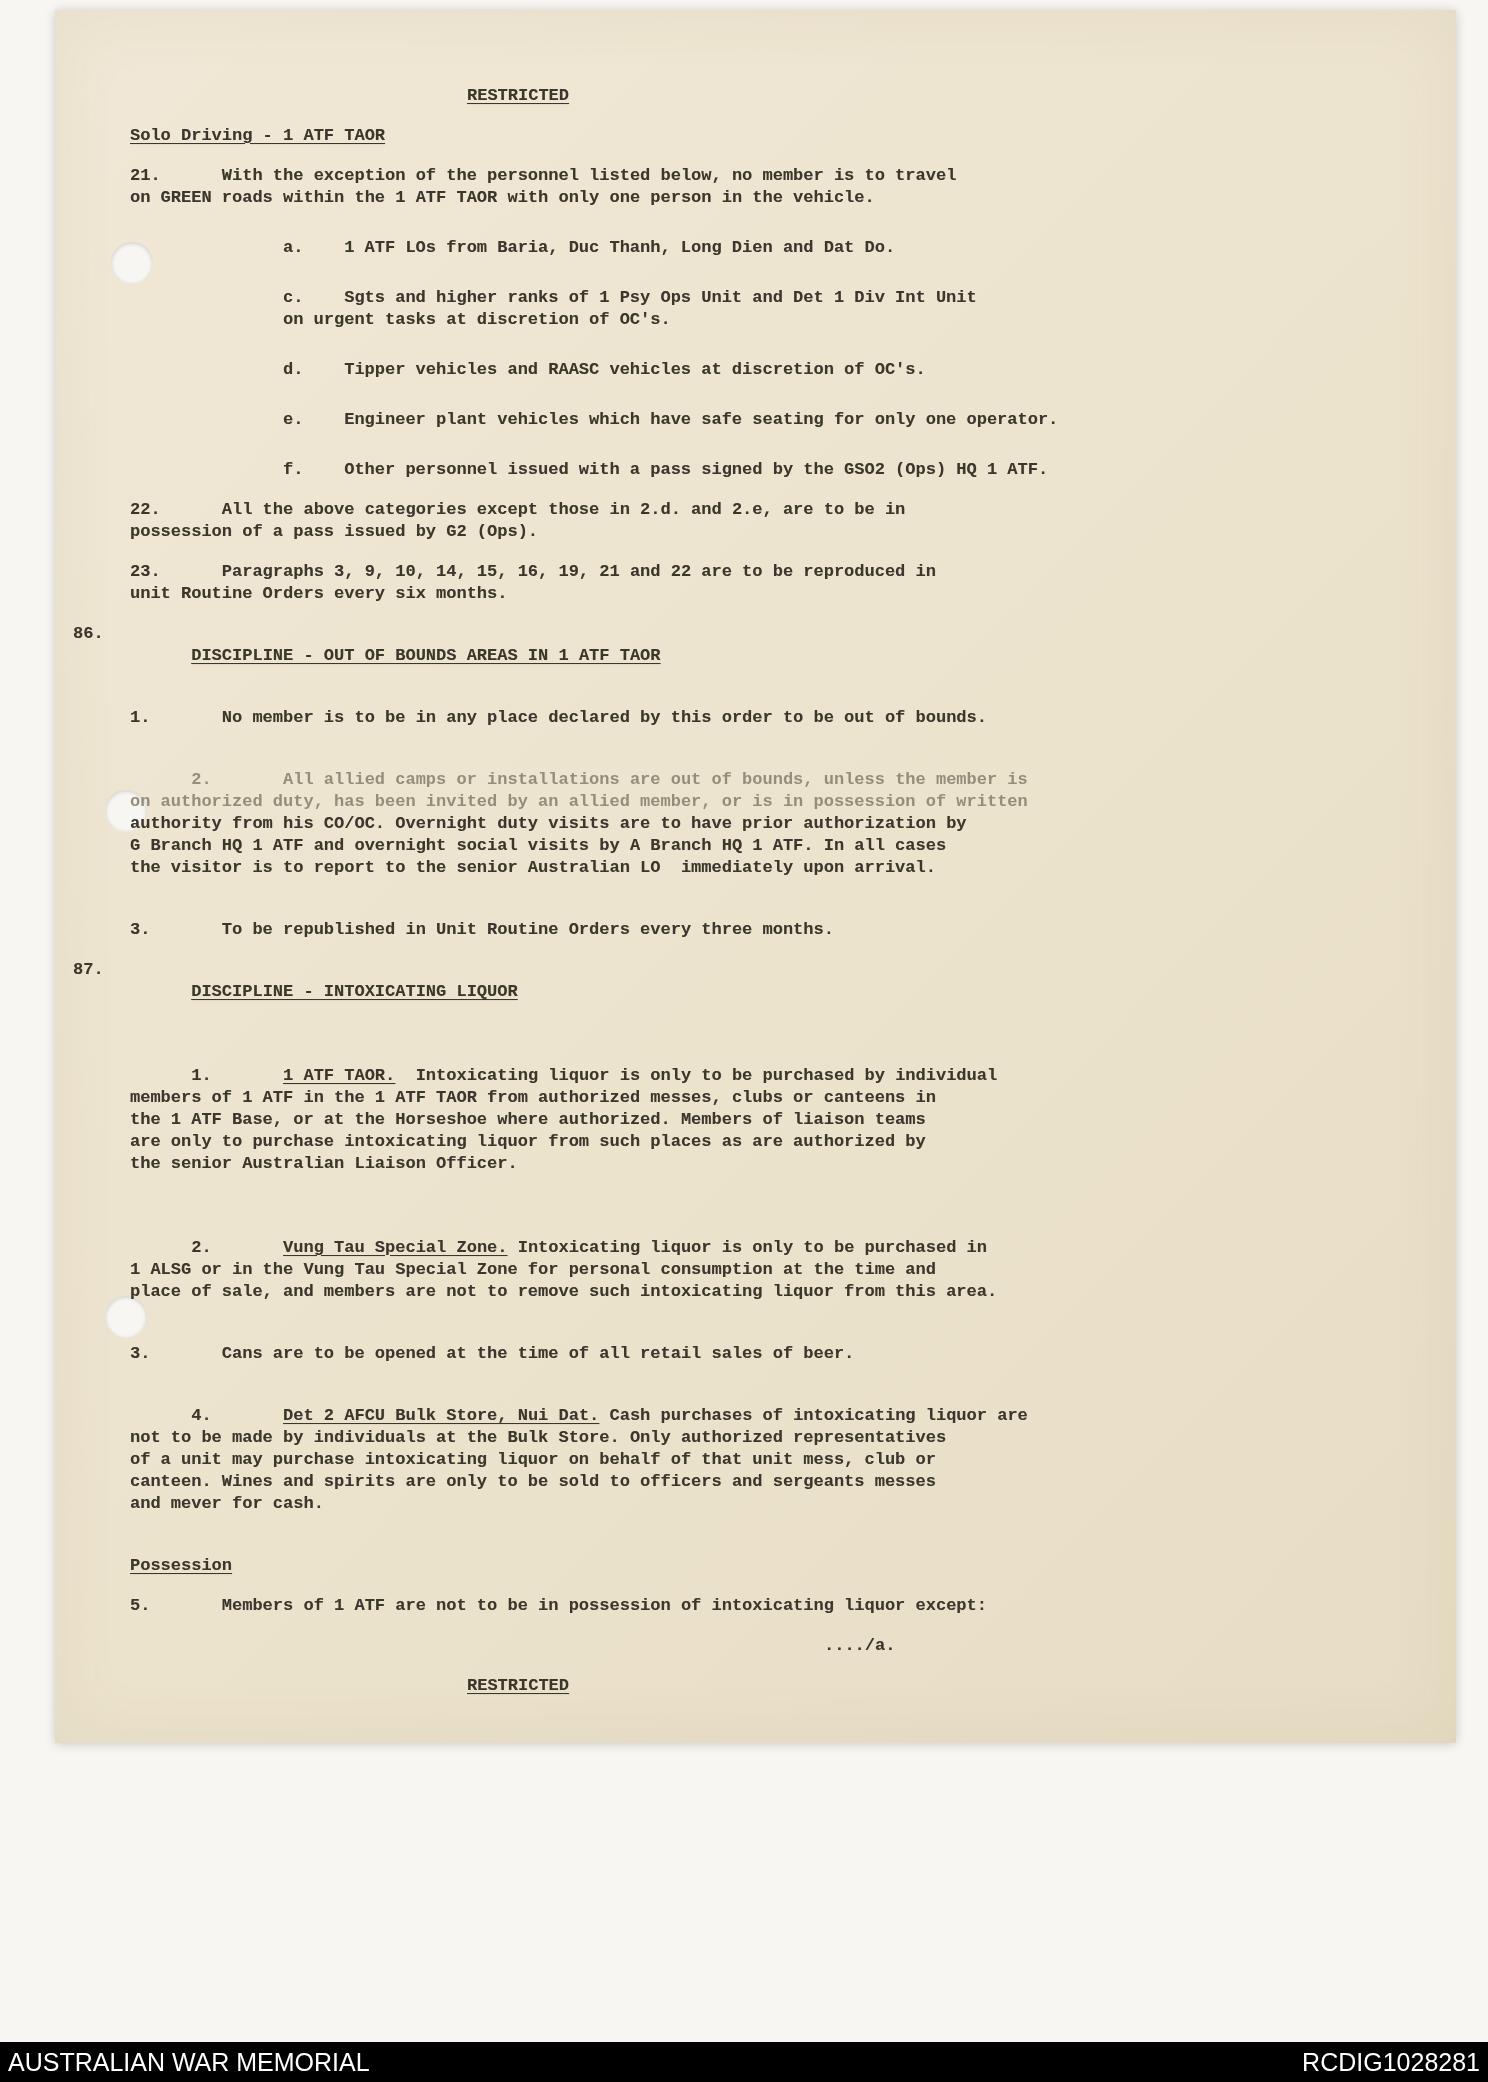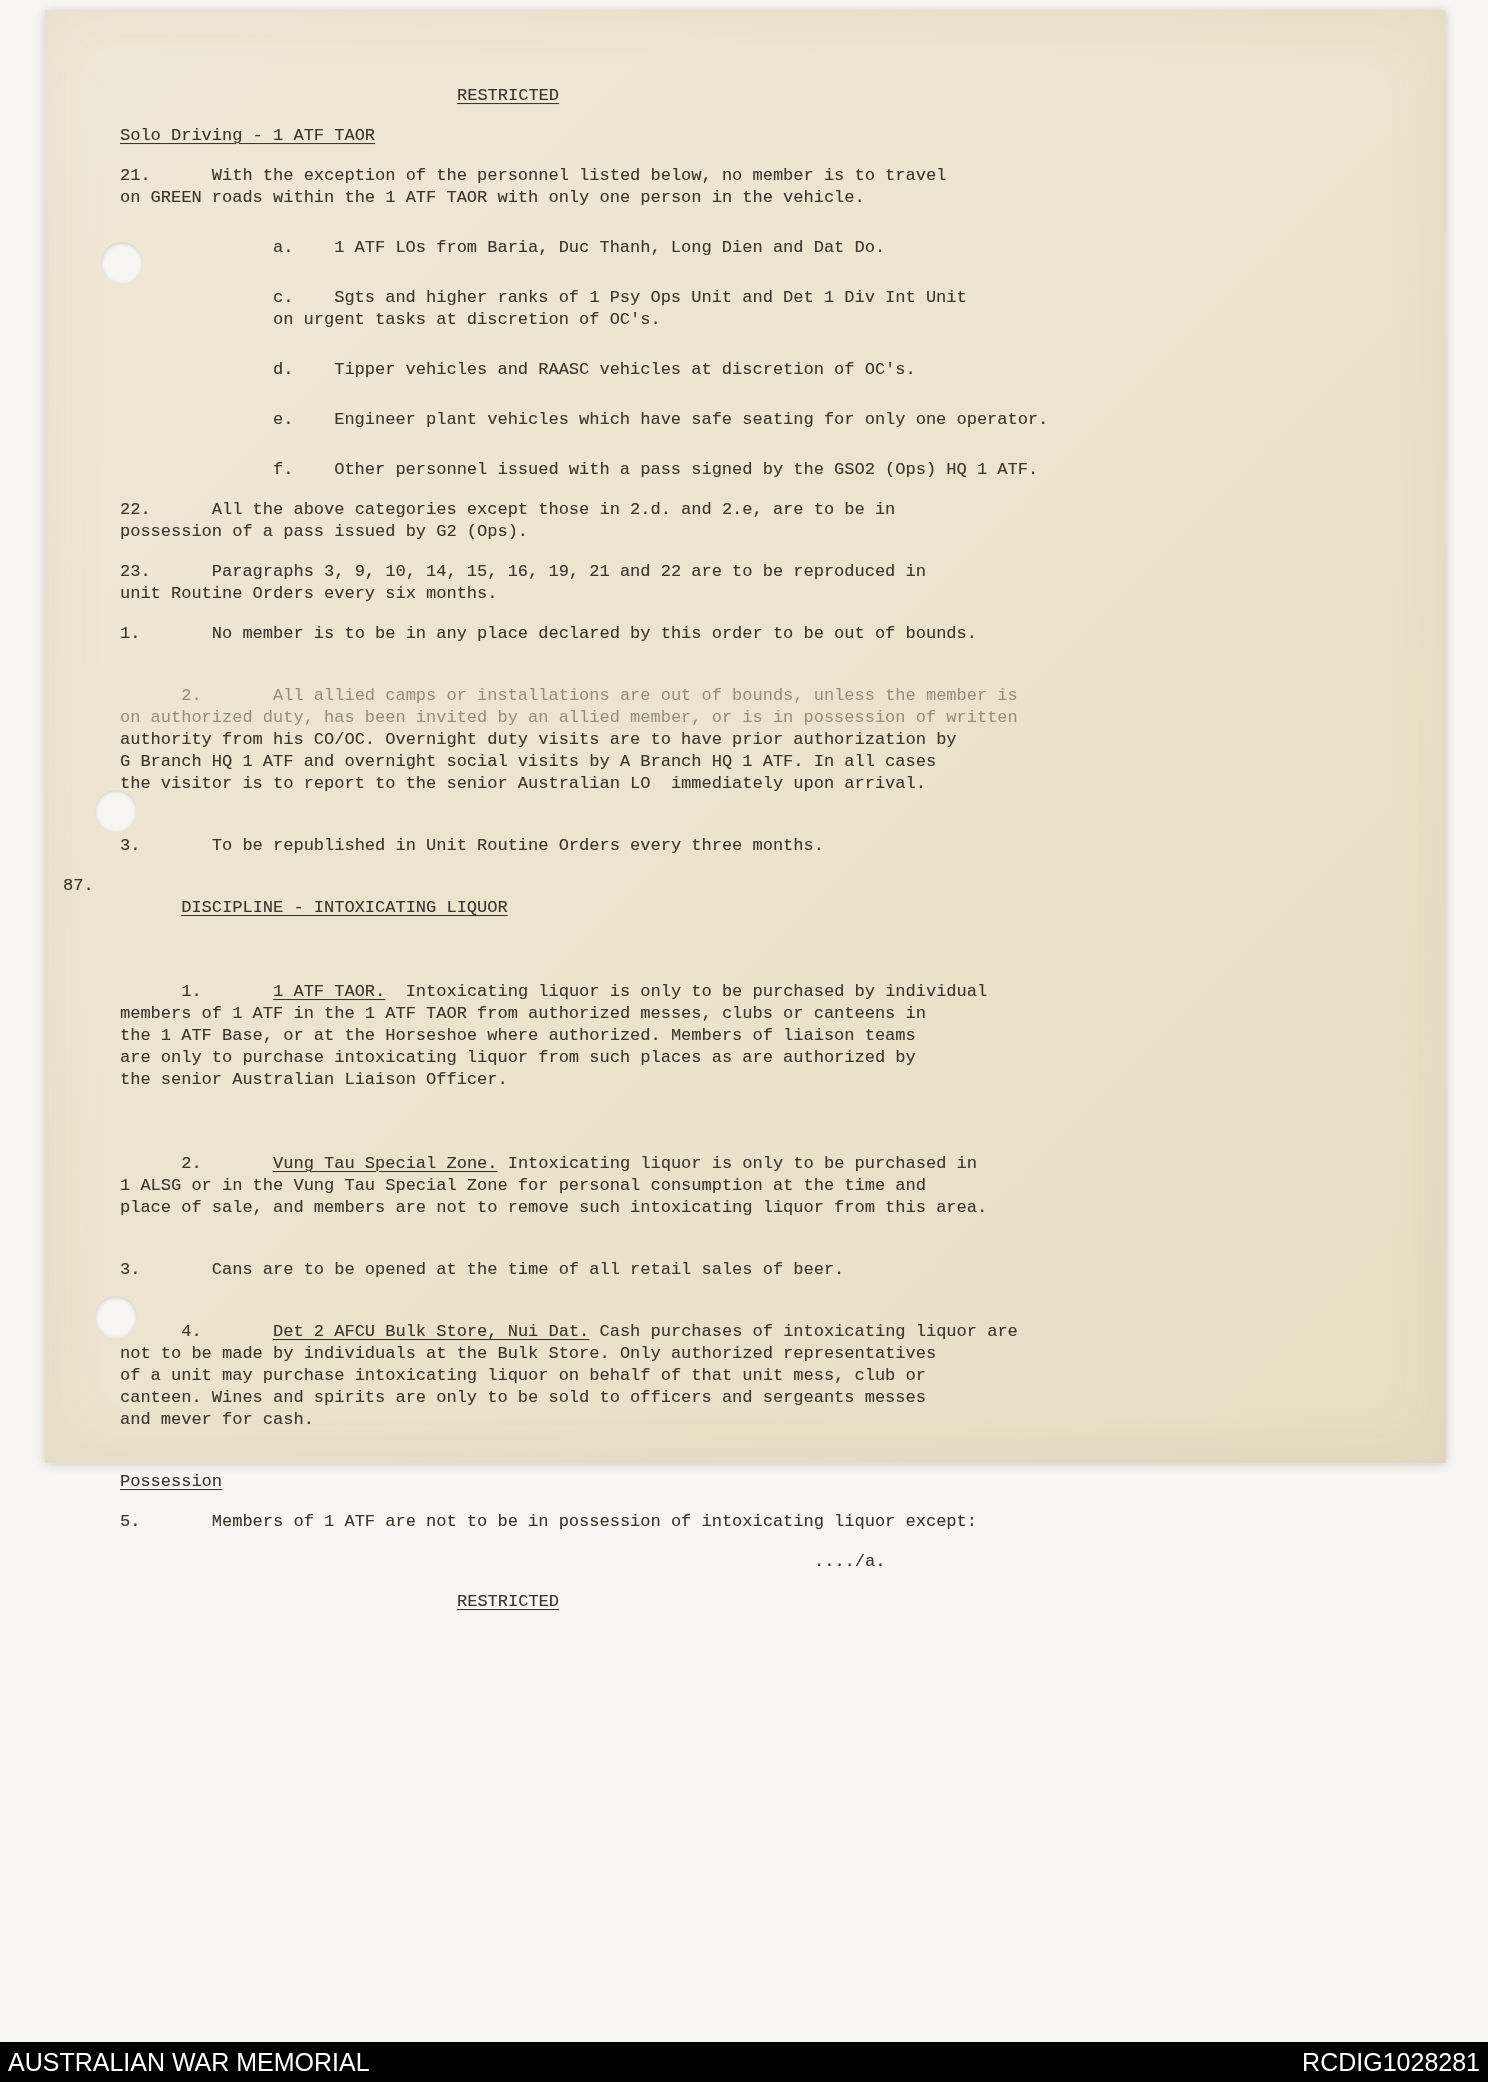--- a/index.html
+++ b/index.html
@@ -4,24 +4,25 @@
 <style>
   html,body { margin:0; padding:0; }
   body {
     width:1488px; height:2082px;
     background:#f7f6f2;
     position:relative;
     overflow:hidden;
     font-family:"Liberation Mono","DejaVu Sans Mono",monospace;
   }
   .paper {
-    position:absolute; left:45px; top:10px;
-    width:1401px; height:1453px;
+    position:absolute; left:55px; top:10px;
+    width:1401px; height:1733px;
     background:linear-gradient(135deg,#f0e8d6 0%,#ece3cd 55%,#e7ddc5 100%);
     box-shadow:0 1px 10px rgba(0,0,0,.18), inset 0 0 70px rgba(120,100,60,.07);
+    font-weight:bold;
   }
   .hole {
     position:absolute; width:42px; height:42px; border-radius:50%;
     background:#f7f6f2;
     box-shadow:inset 0 1px 4px rgba(0,0,0,.18);
   }
   .hole-1 { left:56px; top:232px; }
   .hole-2 { left:50px; top:780px; }
   .hole-3 { left:50px; top:1286px; }
   .content {
@@ -70,20 +71,23 @@
 on urgent tasks at discretion of OC's.</div>
     <div class="block sub">d.    Tipper vehicles and RAASC vehicles at discretion of OC's.</div>
     <div class="block sub">e.    Engineer plant vehicles which have safe seating for only one operator.</div>
     <div class="block sub">f.    Other personnel issued with a pass signed by the GSO2 (Ops) HQ 1 ATF.</div>
 
     <div class="block">22.      All the above categories except those in 2.d. and 2.e, are to be in
 possession of a pass issued by G2 (Ops).</div>
     <div class="block">23.      Paragraphs 3, 9, 10, 14, 15, 16, 19, 21 and 22 are to be reproduced in
 unit Routine Orders every six months.</div>
 
+    <div class="block section">
+      <span class="section-num">86.</span><span class="u">DISCIPLINE - OUT OF BOUNDS AREAS IN 1 ATF TAOR</span>
+    </div>
 
     <div class="block">1.       No member is to be in any place declared by this order to be out of bounds.</div>
 
     <div class="block">
       <span class="faded">2.       All allied camps or installations are out of bounds, unless the member is
 on authorized duty, has been invited by an allied member, or is in possession of written</span><span>
 authority from his CO/OC. Overnight duty visits are to have prior authorization by
 G Branch HQ 1 ATF and overnight social visits by A Branch HQ 1 ATF. In all cases
 the visitor is to report to the senior Australian LO  immediately upon arrival.</span>
     </div>

